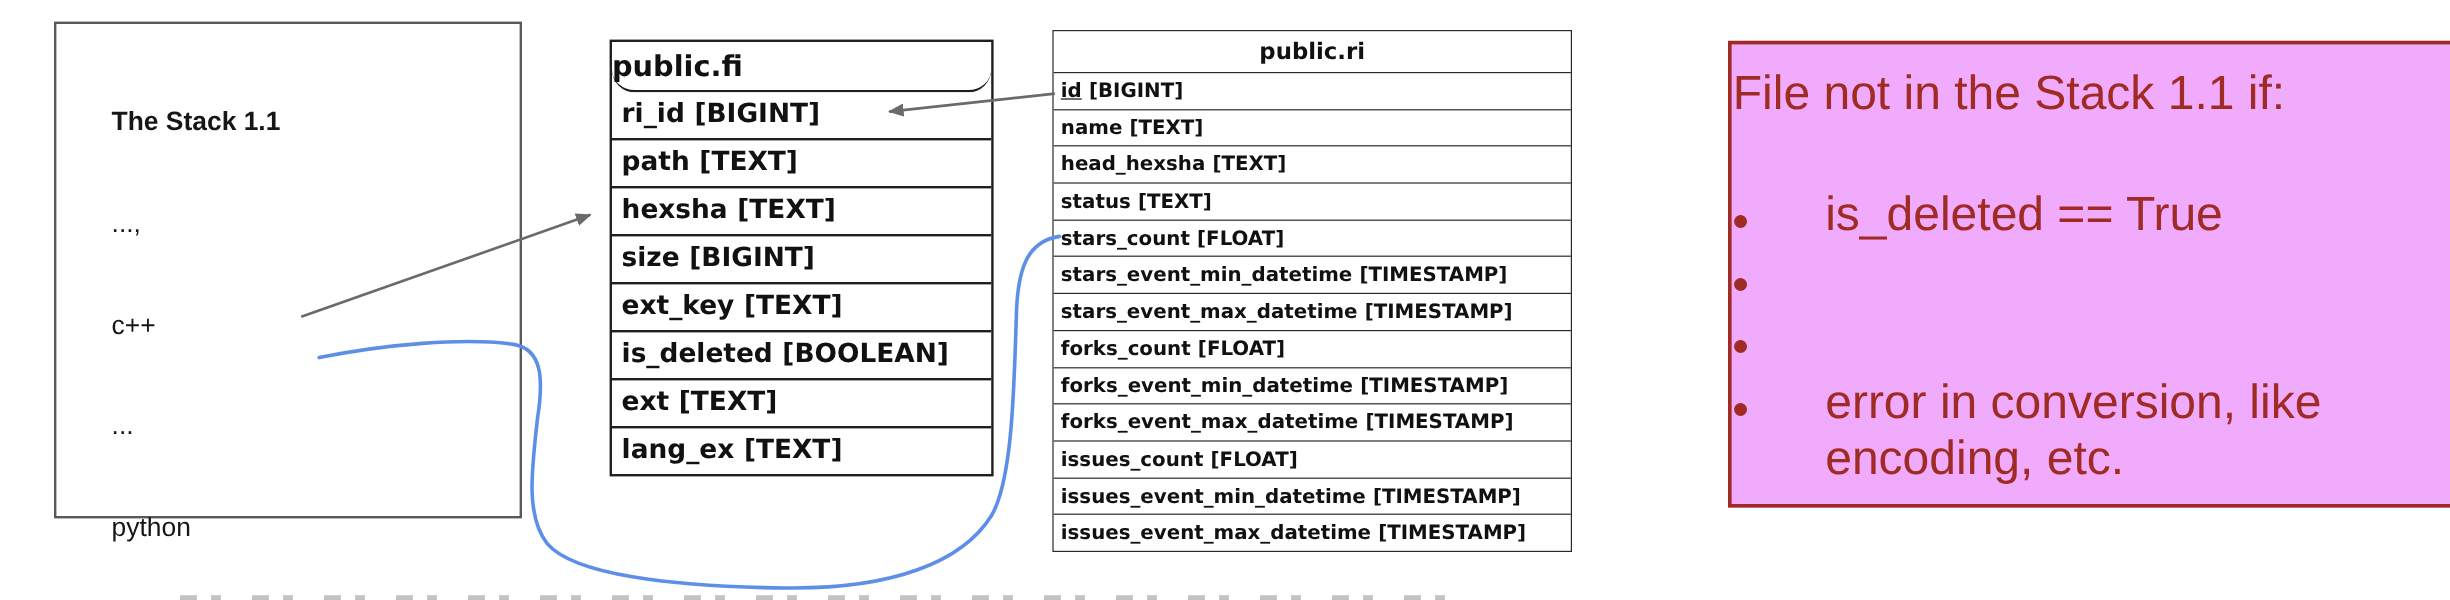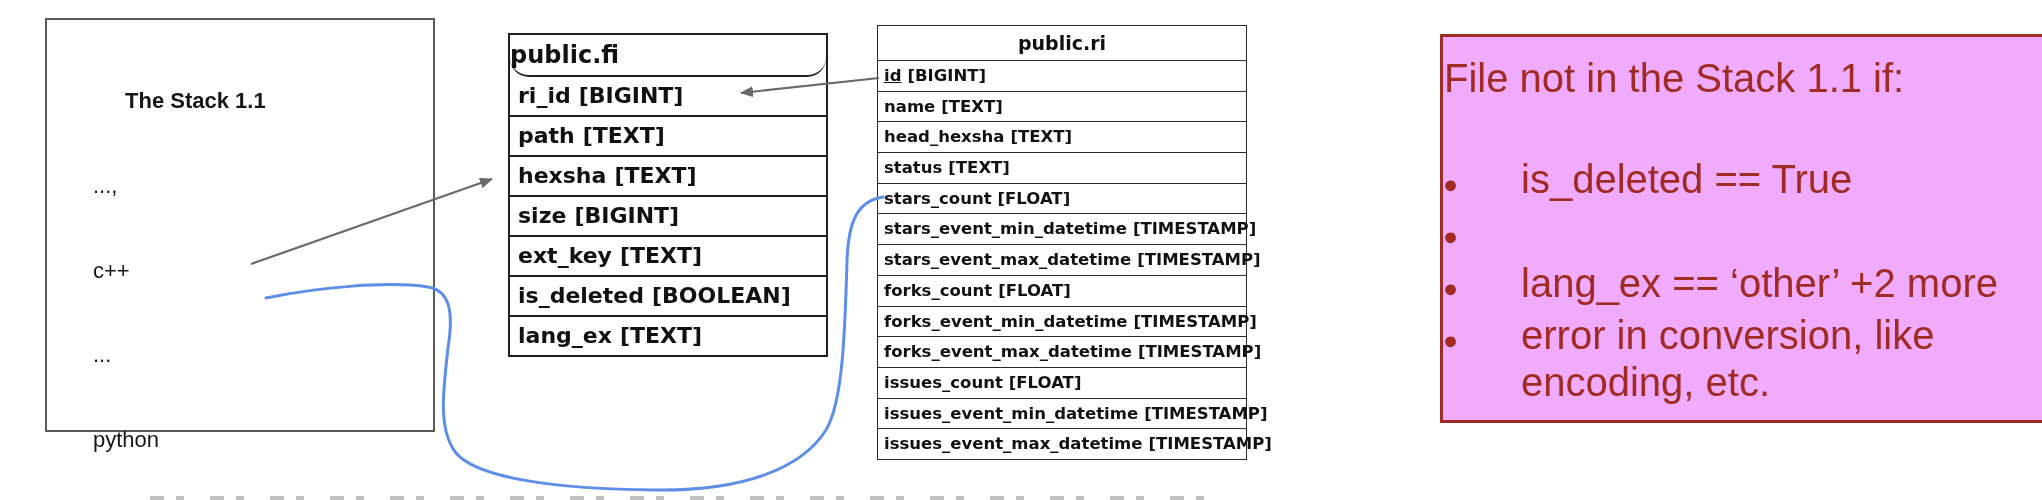--- a/index.html
+++ b/index.html
@@ -7,34 +7,34 @@
     position:relative; width:2042px; height:500px; background:#ffffff;
     font-family:"Liberation Sans", sans-serif; overflow:hidden;
   }
 
   
   .left-box {
     position:absolute; left:45px; top:18px; width:390px; height:414px;
     border:2.5px solid #5a5a5a; box-sizing:border-box; background:#fff;
   }
   .tree { padding:11px 0 0 46px; font-size:22px; line-height:28.2px; color:#161616; white-space:pre; }
-  .tree .b  { font-weight:bold;margin-left:32px; }
+  .tree .b  { font-weight:bold; }
 
   
   .db-table {
     position:absolute; box-sizing:border-box; background:#fff;
     border:2px solid #1f1f1f; font-family:"DejaVu Sans", sans-serif; color:#111;
   }
   .tbl-fi { left:508px; top:33px; width:320px; }
   .tbl-fi .tbl-title { height:40px; line-height:40px; font-size:24px; font-weight:bold; text-align:left; border-bottom:2px solid #1f1f1f;border-radius:19px; }
   .tbl-fi .tbl-row   { height:38px; line-height:38px; font-size:22px; font-weight:bold; padding-left:8px; border-bottom:2px solid #1f1f1f; white-space:nowrap; }
   .tbl-fi .tbl-row:last-child { border-bottom:none; }
   .tbl-fi .col-type { margin-left:8px; }
 
-  .tbl-ri { left:877px; top:25px; width:370px; border-width:1.5px; border-color:#2a2a2a; }
+  .tbl-ri { left:877px; top:25px; width:433px; border-width:1.5px; border-color:#2a2a2a; }
   .tbl-ri .tbl-title { height:34px; line-height:34px; font-size:19px; font-weight:bold; text-align:center; border-bottom:1.5px solid #2a2a2a; }
   .tbl-ri .tbl-row   { height:29.7px; line-height:29.7px; font-size:16.5px; font-weight:bold; padding-left:6px; border-bottom:1.5px solid #2a2a2a; white-space:nowrap; }
   .tbl-ri .tbl-row:last-child { border-bottom:none; }
   .tbl-ri .col-type { margin-left:6px; }
   .pk { text-decoration:underline; }
 
   
   .red-box {
     position:absolute; left:1440px; top:34px; width:632px; height:389px;
     border:3px solid #a02b24; box-sizing:border-box; color:#a02b24; background:#f0abfc;
@@ -84,20 +84,21 @@
   </div>
 
   <div class="db-table tbl-fi">
     <div class="tbl-title">public.fi</div>
     <div class="tbl-row"><span class="col-name">ri_id</span><span class="col-type">[BIGINT]</span></div>
     <div class="tbl-row"><span class="col-name">path</span><span class="col-type">[TEXT]</span></div>
     <div class="tbl-row"><span class="col-name">hexsha</span><span class="col-type">[TEXT]</span></div>
     <div class="tbl-row"><span class="col-name">size</span><span class="col-type">[BIGINT]</span></div>
     <div class="tbl-row"><span class="col-name">ext_key</span><span class="col-type">[TEXT]</span></div>
     <div class="tbl-row"><span class="col-name">is_deleted</span><span class="col-type">[BOOLEAN]</span></div>
+    <div class="tbl-row"><span class="col-name">ext</span><span class="col-type">[TEXT]</span></div>
     <div class="tbl-row"><span class="col-name">lang_ex</span><span class="col-type">[TEXT]</span></div>
   </div>
 
   <div class="db-table tbl-ri">
     <div class="tbl-title">public.ri</div>
     <div class="tbl-row"><span class="col-name pk">id</span><span class="col-type">[BIGINT]</span></div>
     <div class="tbl-row"><span class="col-name">name</span><span class="col-type">[TEXT]</span></div>
     <div class="tbl-row"><span class="col-name">head_hexsha</span><span class="col-type">[TEXT]</span></div>
     <div class="tbl-row"><span class="col-name">status</span><span class="col-type">[TEXT]</span></div>
     <div class="tbl-row"><span class="col-name">stars_count</span><span class="col-type">[FLOAT]</span></div>
@@ -116,21 +117,20 @@
     <div class="red-list">
       <div class="red-li">
           <span class="red-dot"></span>
           <span class="red-li-text">is_deleted == True</span>
         </div>
       <div class="red-li">
           <span class="red-dot"></span>
         </div>
       <div class="red-li">
           <span class="red-dot"></span>
-          <span class="red-li-text">lang_ex == ‘other’ +2 more</span>
         </div>
       <div class="red-li">
           <span class="red-dot"></span>
           <span class="red-li-text">error in conversion, like encoding, etc.</span>
         </div>
     </div>
   </div>
 
   <svg class="overlay" width="2042" height="500" viewBox="0 0 2042 500">
     <defs>

